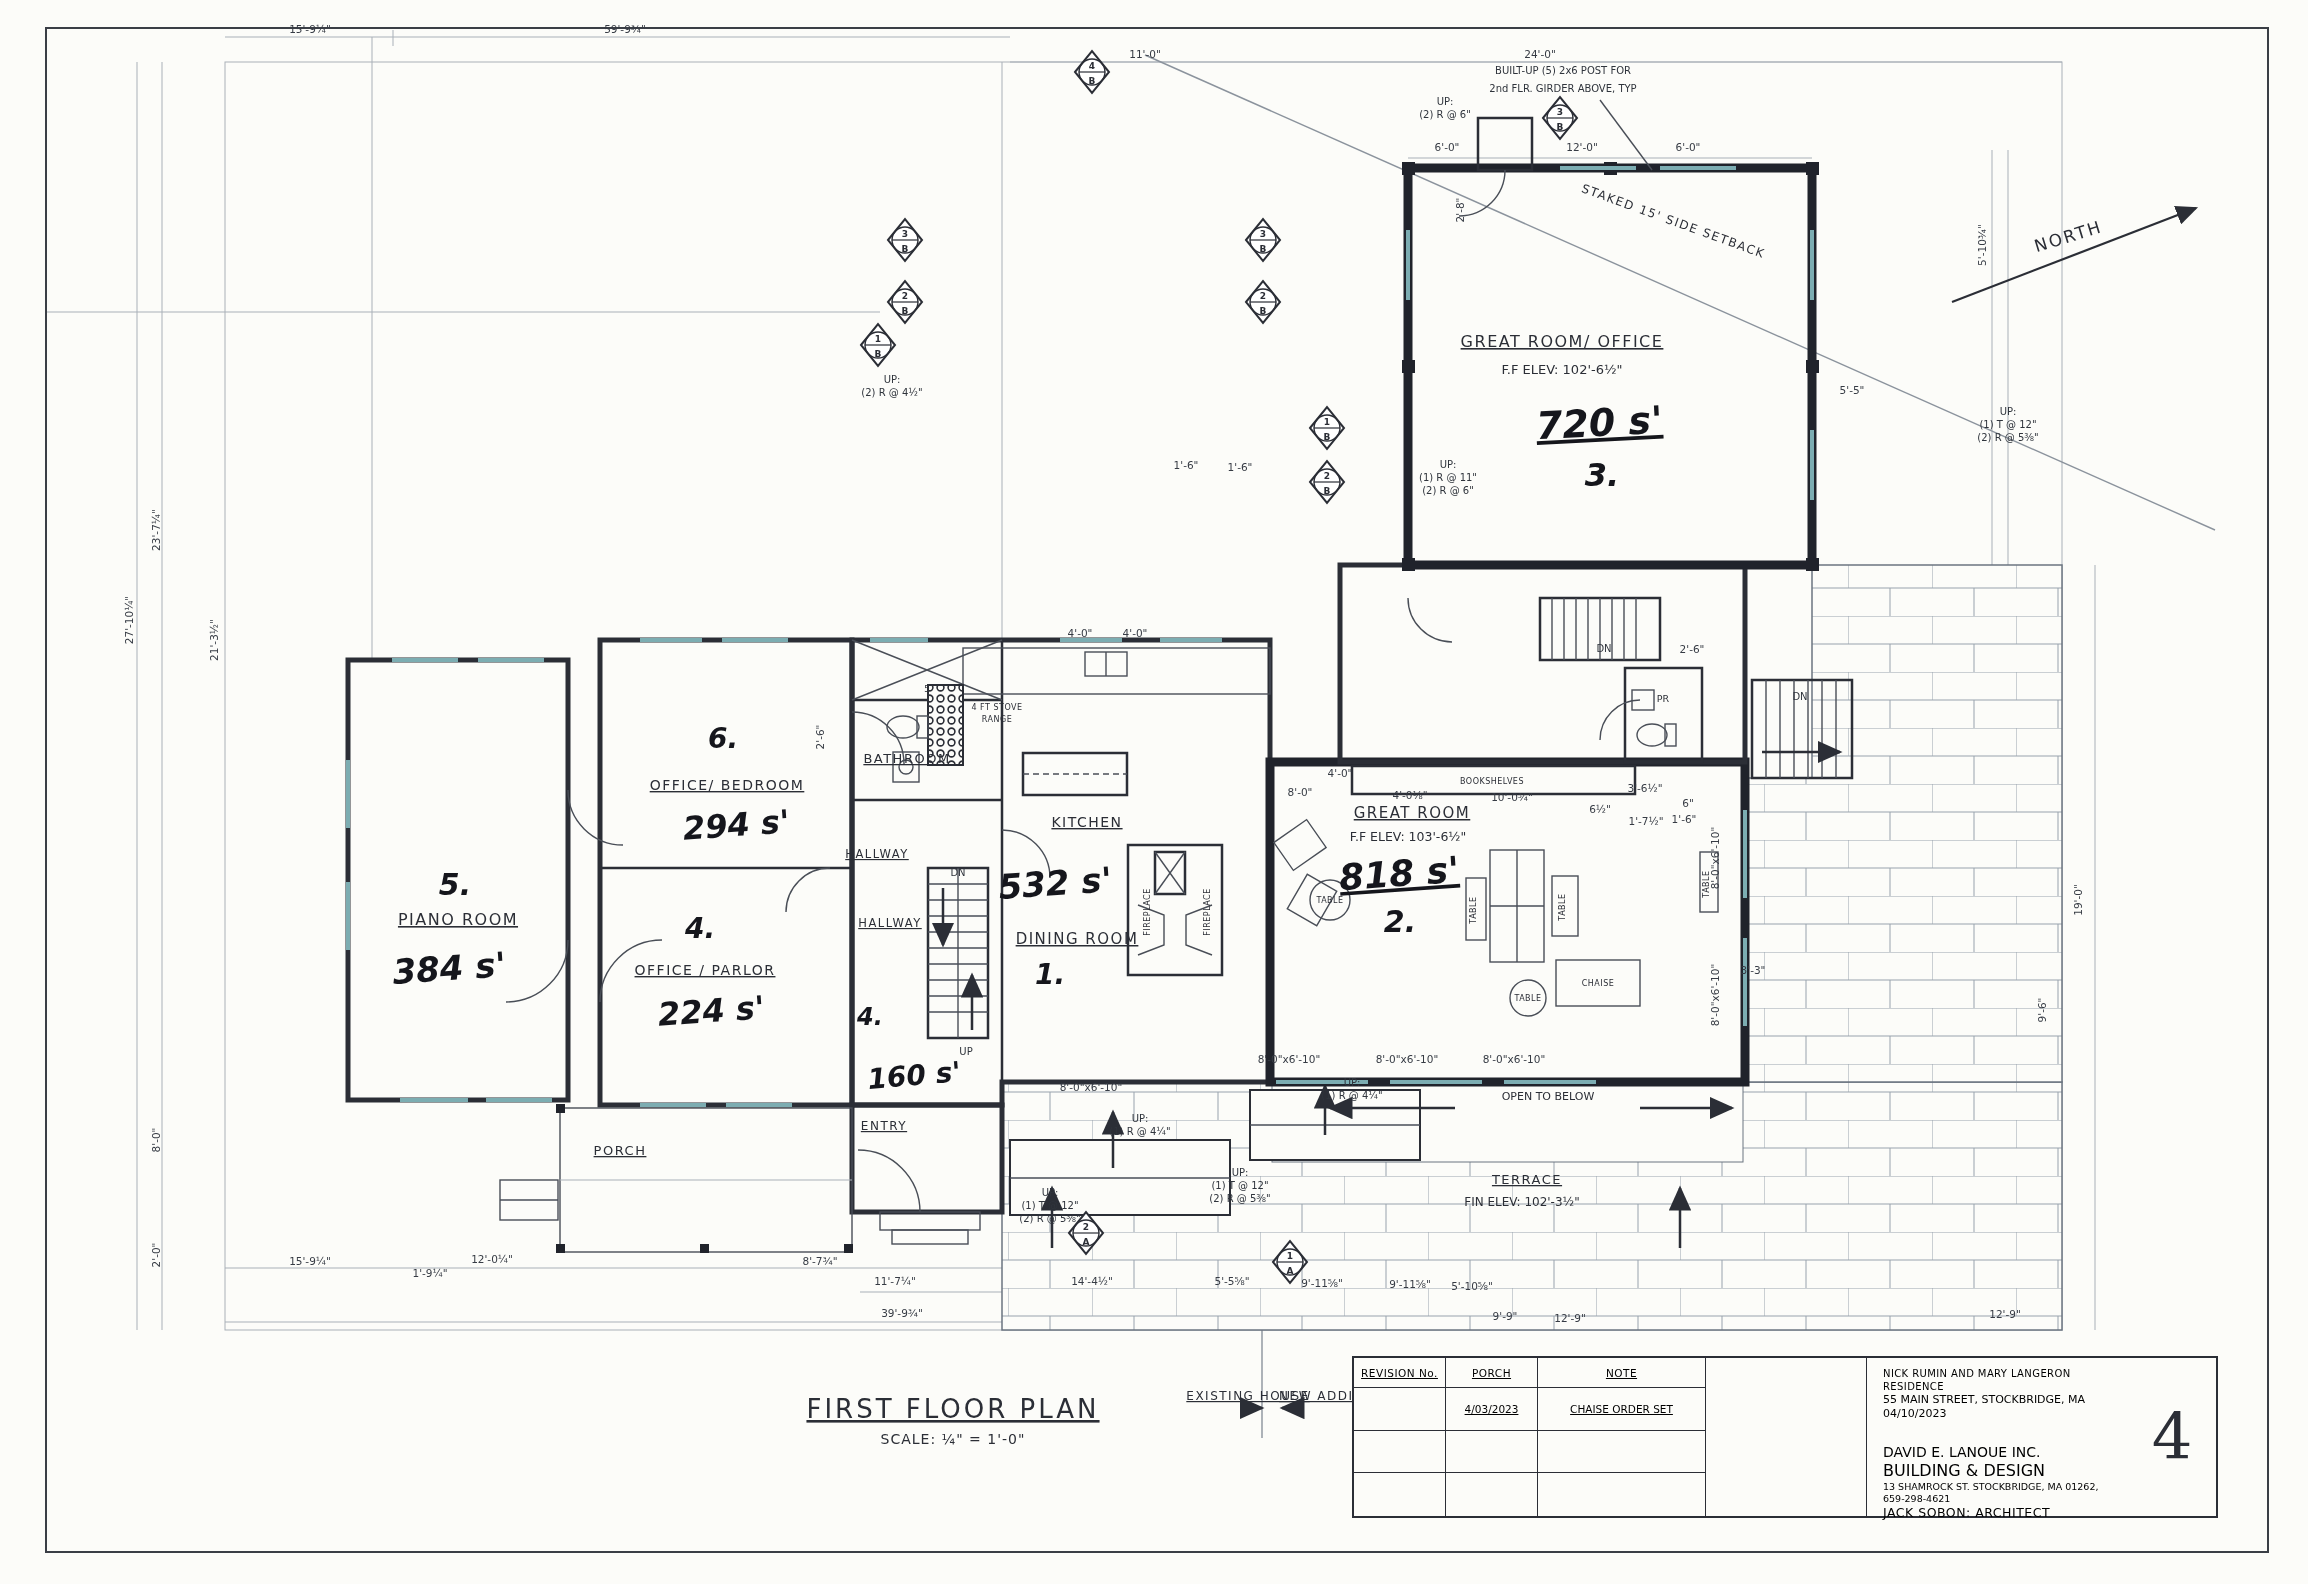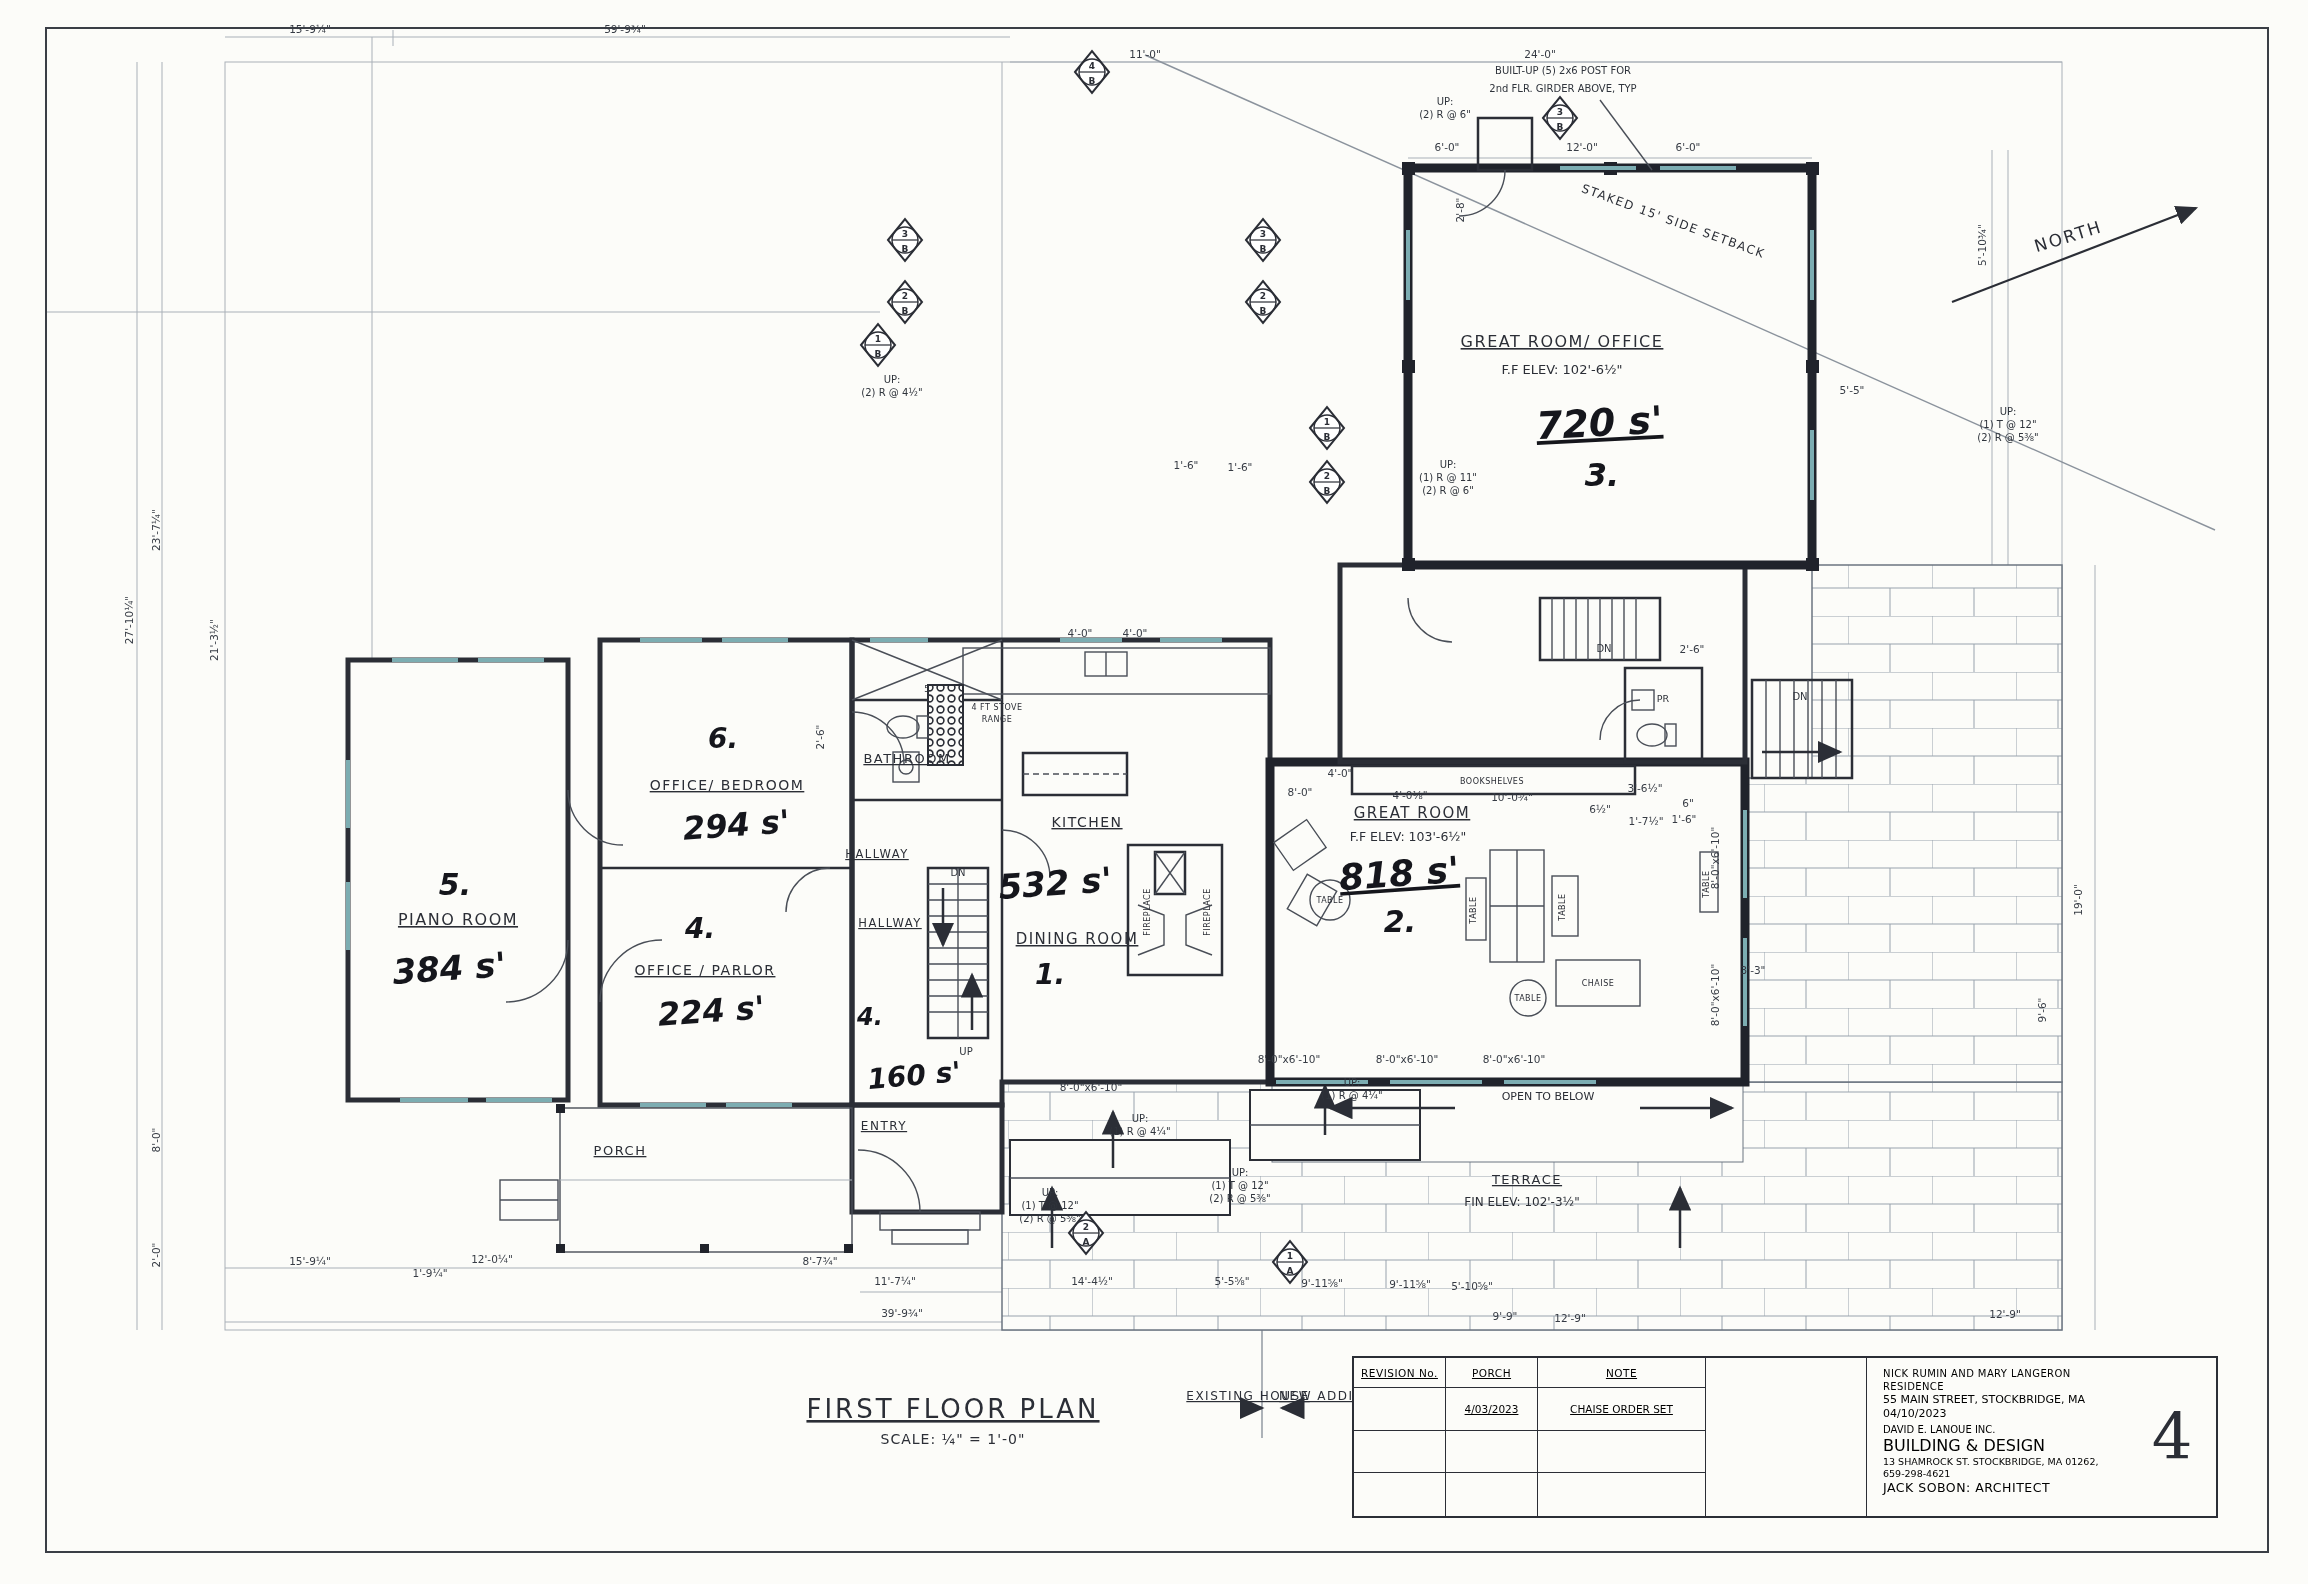--- a/index.html
+++ b/index.html
@@ -36,21 +36,21 @@
             grid-template-columns:92px 92px 1fr;grid-template-rows:30px 1fr 1fr 1fr;box-sizing:border-box;}
   .revtable>div{border-right:1.5px solid #2b2e36;border-bottom:1.5px solid #2b2e36;
             display:flex;align-items:center;justify-content:center;font-size:10.5px;box-sizing:border-box;text-decoration:underline;}
   .revtable>div:nth-child(3n){border-right:none}
   .revtable>div:nth-child(n+10){border-bottom:none}
   .revhead{text-decoration:underline;letter-spacing:.5px}
   .tb-gap{width:160px;border-right:1.5px solid #2b2e36;}
   .tb-info{flex:1;padding:10px 6px 6px 16px;line-height:1.25;box-sizing:border-box;}
   .tb-info .big{font-size:10px;letter-spacing:.4px}
   .tb-info .sm{font-size:11px}
-  .tb-info .md{font-size:10px;margin-top:3px}
+  .tb-info .md{font-size:14px;margin-top:23px}
   .tb-info .md2{font-size:16px}
   .tb-info .xs{font-size:9.5px}
   .tb-info .arch{font-size:12.5px;letter-spacing:.5px}
   .tb-num{width:88px;display:flex;align-items:center;justify-content:center;
           font-size:64px;color:#2b2e36;font-family:"DejaVu Serif",serif;}
 </style>
 </head>
 <body>
 
 <div class="sheet">

